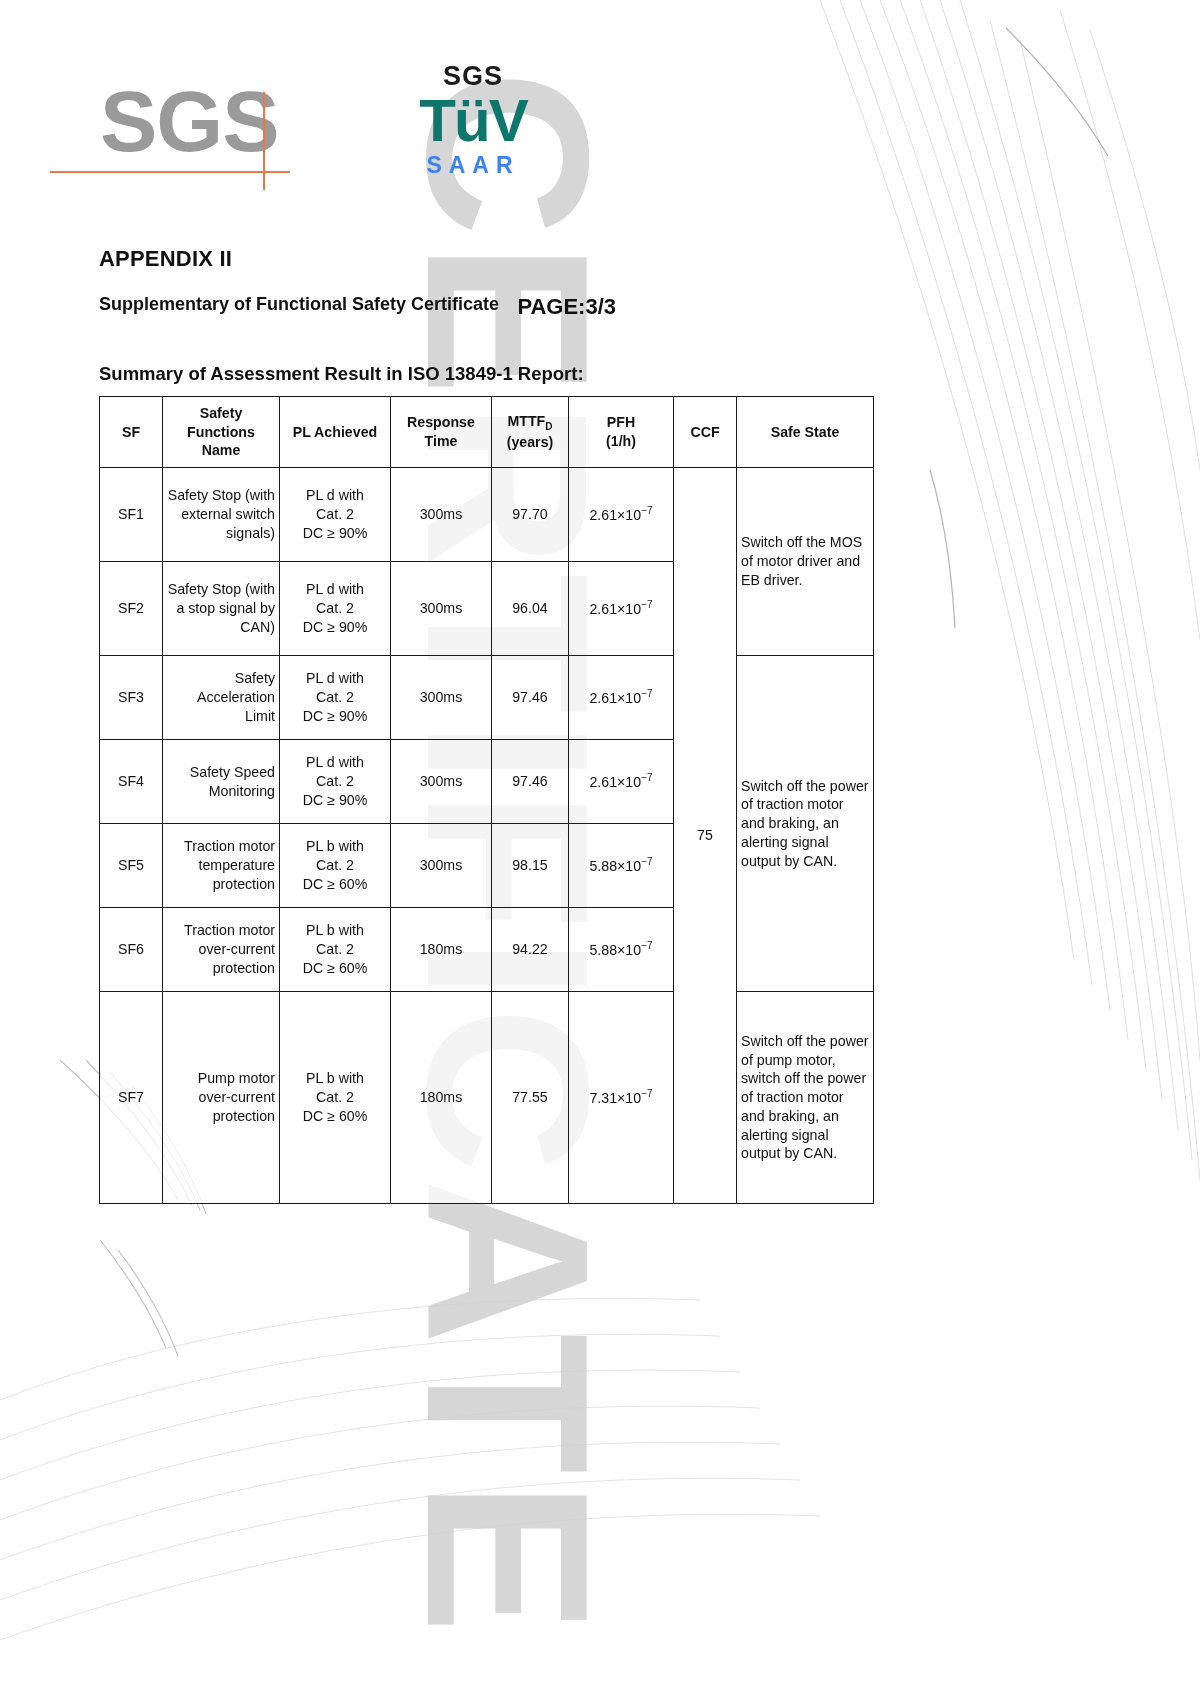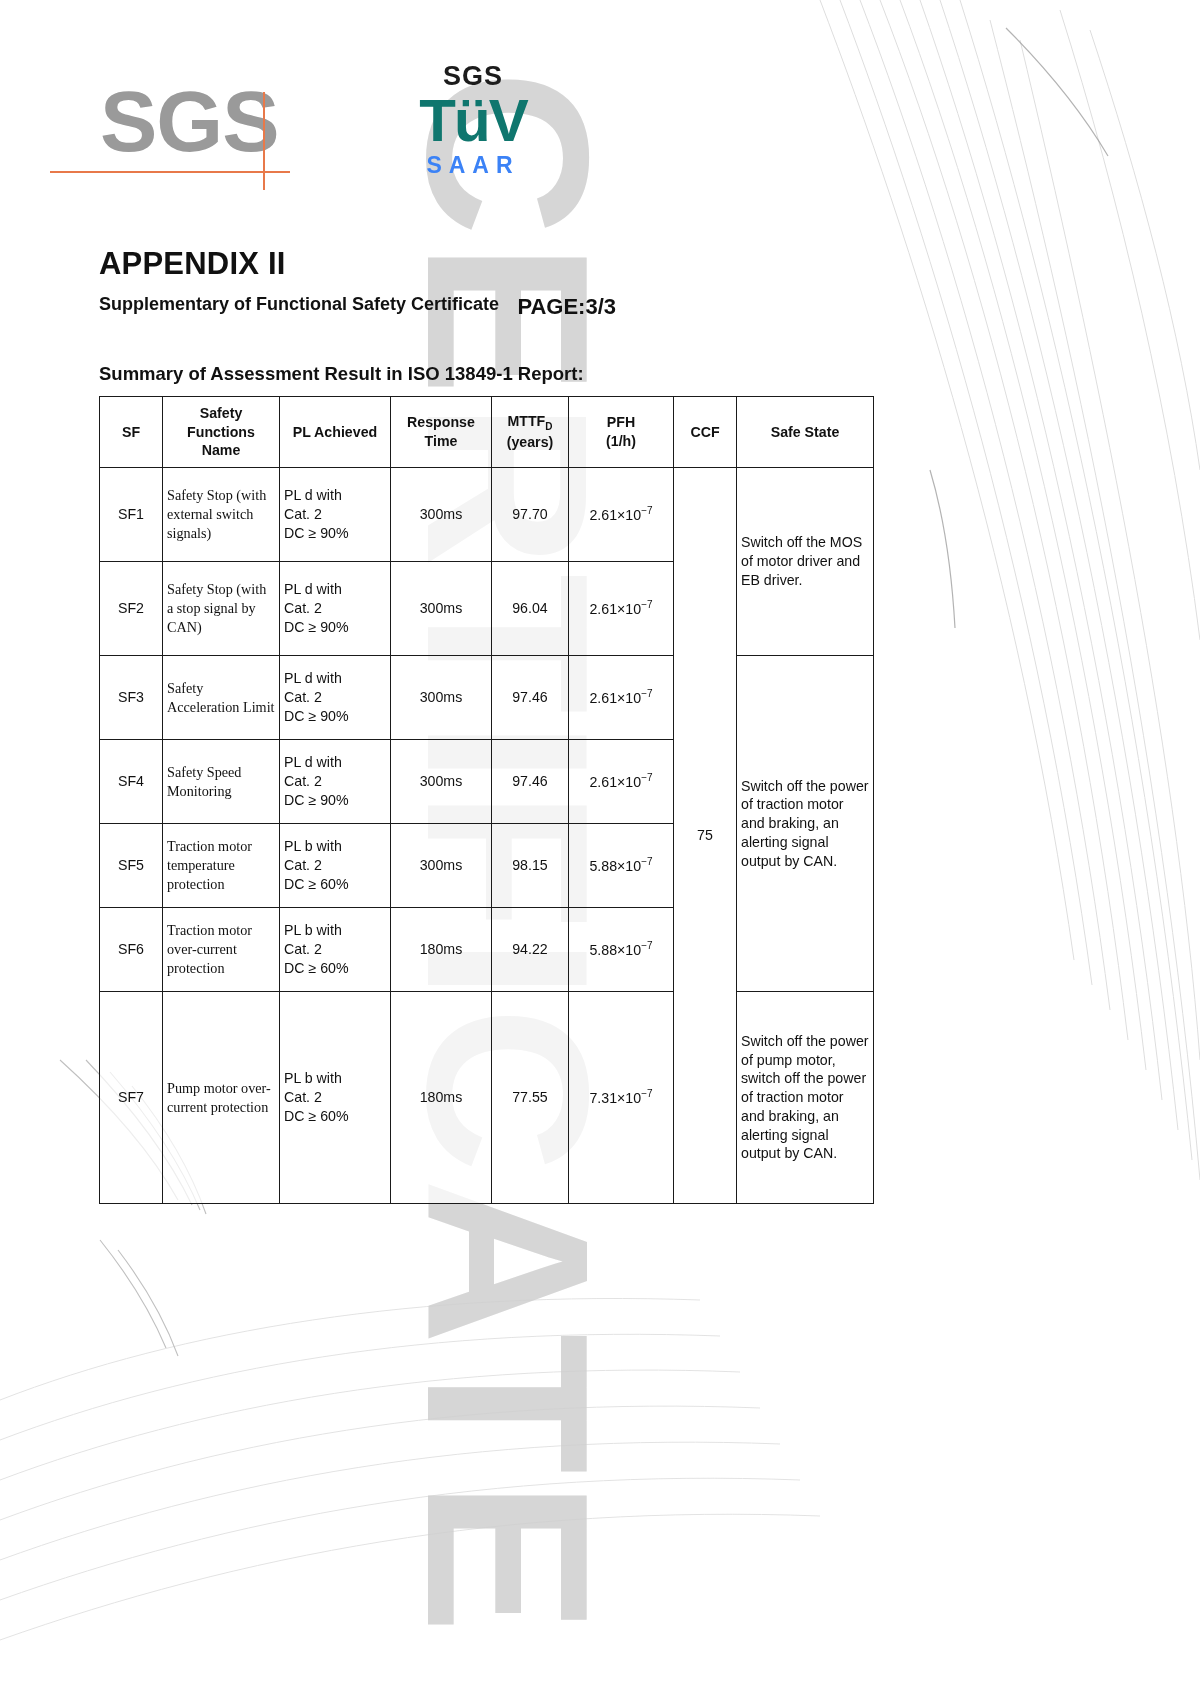--- a/index.html
+++ b/index.html
@@ -126,21 +126,21 @@
     letter-spacing: 7px;
     line-height: 26px;
     font-family: "Liberation Sans", sans-serif;
   }
 
   
   #appendix-title {
     position: absolute;
     left: 99px;
     top: 246px;
-    font-size: 31px;
+    font-size: 22px;
     font-weight: bold;
     letter-spacing: 0.2px;
   }
   #page-number {
     position: absolute;
     right: 398px;
     top: 250px;
     font-size: 22px;
     font-weight: bold;
     white-space: nowrap;
@@ -179,22 +179,22 @@
     padding: 4px 4px;
     vertical-align: middle;
     line-height: 1.32;
   }
   #result-table th {
     font-weight: bold;
     text-align: center;
     height: 62px;
   }
   td.c-sf      { width: 54px;  text-align: center; }
-  td.c-name    { width: 108px; text-align: left; padding-left: 7px; font-family: Liberation Serif, serif; }
-  td.c-pl      { width: 102px; text-align: left; }
+  td.c-name    { width: 108px; text-align: right; padding-left: 7px; }
+  td.c-pl      { width: 102px; text-align: center; }
   td.c-resp    { width: 92px;  text-align: center; }
   td.c-mttf    { width: 68px;  text-align: center; }
   td.c-pfh     { width: 96px;  text-align: center; }
   td.c-ccf     { width: 54px;  text-align: center; }
   td.c-safe    { width: 128px; text-align: left; padding-left: 7px; vertical-align: middle; }
 
   th.c-sf      { width: 54px; }
   th.c-name    { width: 108px; margin-left: 40px; }
   th.c-pl      { width: 102px; }
   th.c-resp    { width: 92px; }

